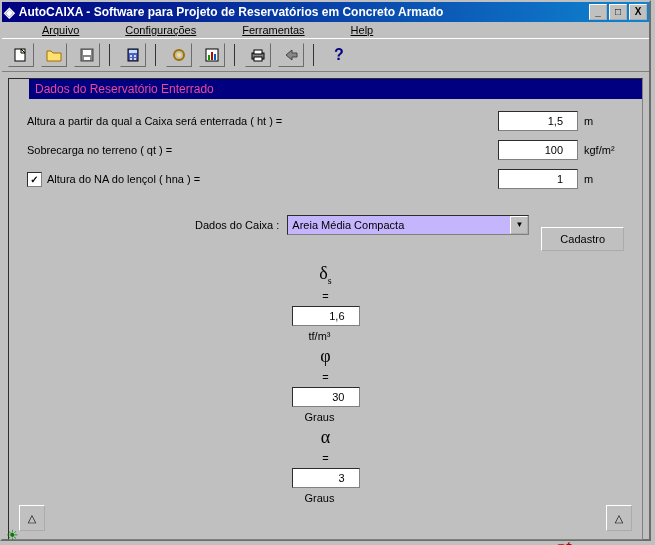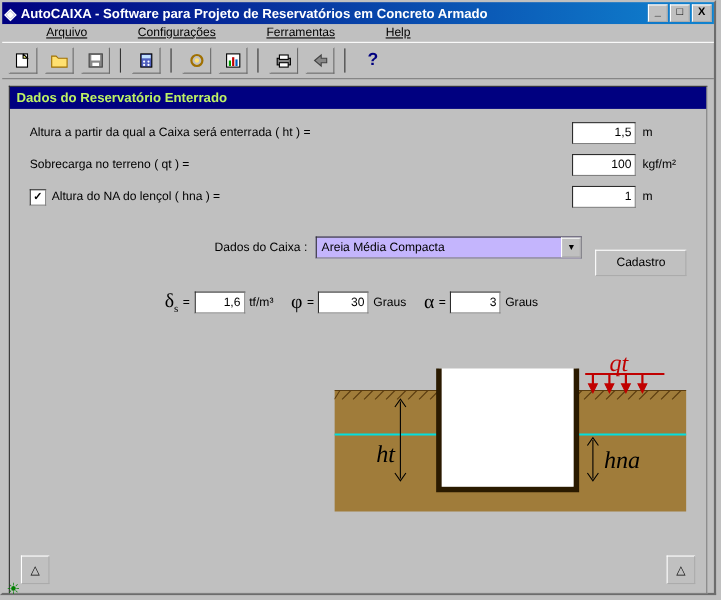--- a/index.html
+++ b/index.html
@@ -77,44 +77,45 @@
   }
   .content-area {
     margin: 6px;
     border: 1px inset #808080;
     background: #c0c0c0;
     height: 460px;
     position: relative;
   }
   .panel-header {
     background: #000080;
-    color: #bef264;
-    font-weight: bold;
+    color: #ec4899;
+    font-weight: normal;
     padding: 3px 6px;
     font-size: 12px;
+    margin-left: 20px;
   }
   .form-area {
     padding: 12px 18px;
   }
   .form-row {
     display: flex;
     align-items: center;
     margin-bottom: 9px;
     justify-content: flex-end;
   }
   .form-row .label {
     flex-shrink: 0;
   }
   .spacer { flex: 1; }
   .text-input {
     background: #fff;
     border: 1px inset #808080;
     height: 16px;
     text-align: right;
-    padding: 1px 3px;
+    padding: 1px 14px;
     font-size: 11px;
     font-family: inherit;
     box-sizing: content-box;
   }
   .text-input.w60 { width: 50px; }
   .text-input.w40 { width: 38px; text-align: right; }
   .unit { margin-left: 6px; width: 40px; }
   .checkbox {
     width: 13px; height: 13px;
     background: #fff;
@@ -153,20 +154,21 @@
     margin-left: 12px;
     cursor: default;
     margin-top: 29px;
   }
   .params-row {
     display: flex;
     align-items: center;
     justify-content: center;
     gap: 4px;
     margin-top: 12px;
+    flex-direction: column;
   }
   .symbol {
     font-family: "Times New Roman", serif;
     font-size: 18px;
   }
   .sub { font-size: 10px; vertical-align: sub; }
   .param-unit { margin-right: 12px; }
   
   .diagram-wrapper {
     display: flex;

